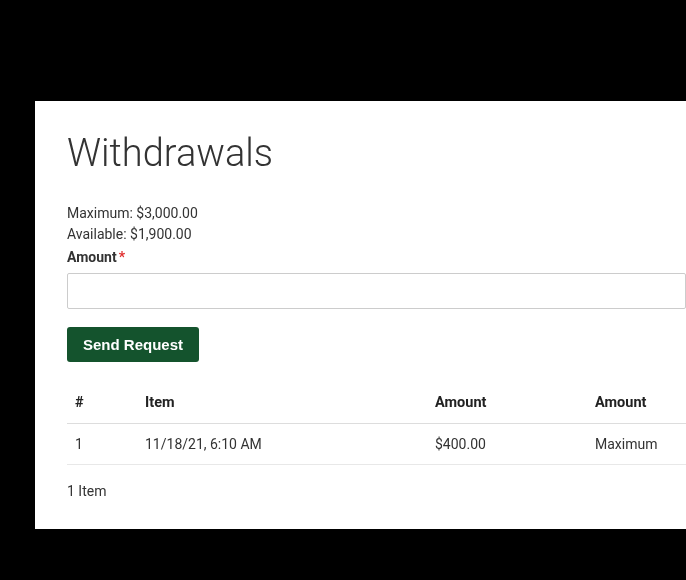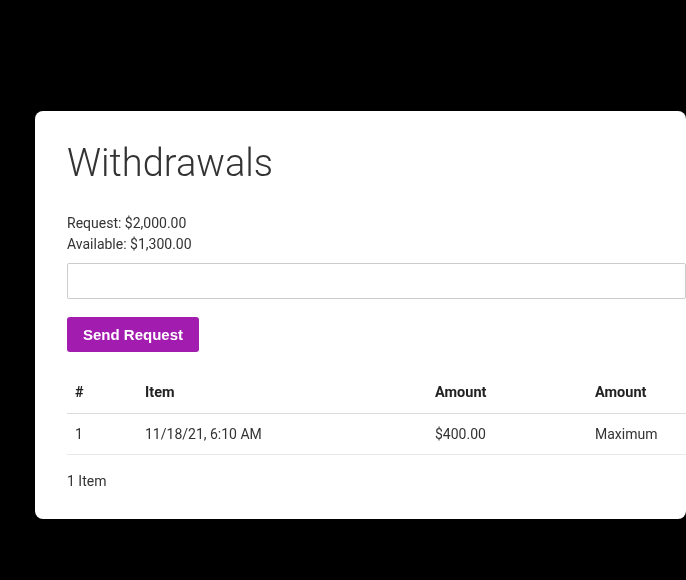--- a/index.html
+++ b/index.html
@@ -12,21 +12,21 @@
       height: 580px;
       background: #000;
       font-family: -apple-system, BlinkMacSystemFont, "Segoe UI", Roboto, "Helvetica Neue", Arial, sans-serif;
       display: flex;
       align-items: center;
       justify-content: center;
       overflow: hidden;
     }
     .card {
       background: #fff;
-      border-radius: 8px;
+      border-radius: 0;
       width: 680px;
       box-shadow: 0 2px 10px rgba(0,0,0,0.3);
       padding: 30px 0 20px 32px;
       margin-left: 35px;
       margin-top: 50px;
       overflow: hidden;
     }
     .page-title {
       font-size: 38px;
       font-weight: 300;
@@ -53,21 +53,21 @@
       width: 100%;
       height: 36px;
       border: 1px solid #ccc;
       border-radius: 2px;
       padding: 0 10px;
       font-size: 14px;
       color: #333;
     }
     .send-btn {
       margin-top: 18px;
-      background: #a21caf;
+      background: #14532d;
       color: #fff;
       border: none;
       border-radius: 3px;
       padding: 9px 16px;
       font-size: 15px;
       font-weight: 600;
       cursor: pointer;
     }
     .table {
       margin-top: 20px;
@@ -99,26 +99,29 @@
       color: #333;
     }
   </style>
 </head>
 <body>
 
 <div class="card">
   <h1 class="page-title">Withdrawals</h1>
 
   <div class="info-line">
-    <span>Request: </span><span>$2,000.00</span>
+    <span>Maximum: </span><span>$3,000.00</span>
   </div>
   <div class="info-line">
-    <span>Available: </span><span>$1,300.00</span>
+    <span>Available: </span><span>$1,900.00</span>
   </div>
 
+  <div class="label-row">
+    <span>Amount</span><span class="required">*</span>
+  </div>
   <input type="text" class="amount-input" value="" style="">
 
   <div>
     <button class="send-btn">Send Request</button>
   </div>
 
   <table class="table">
     <thead>
       <tr>
         <th class="col-num">#</th>

